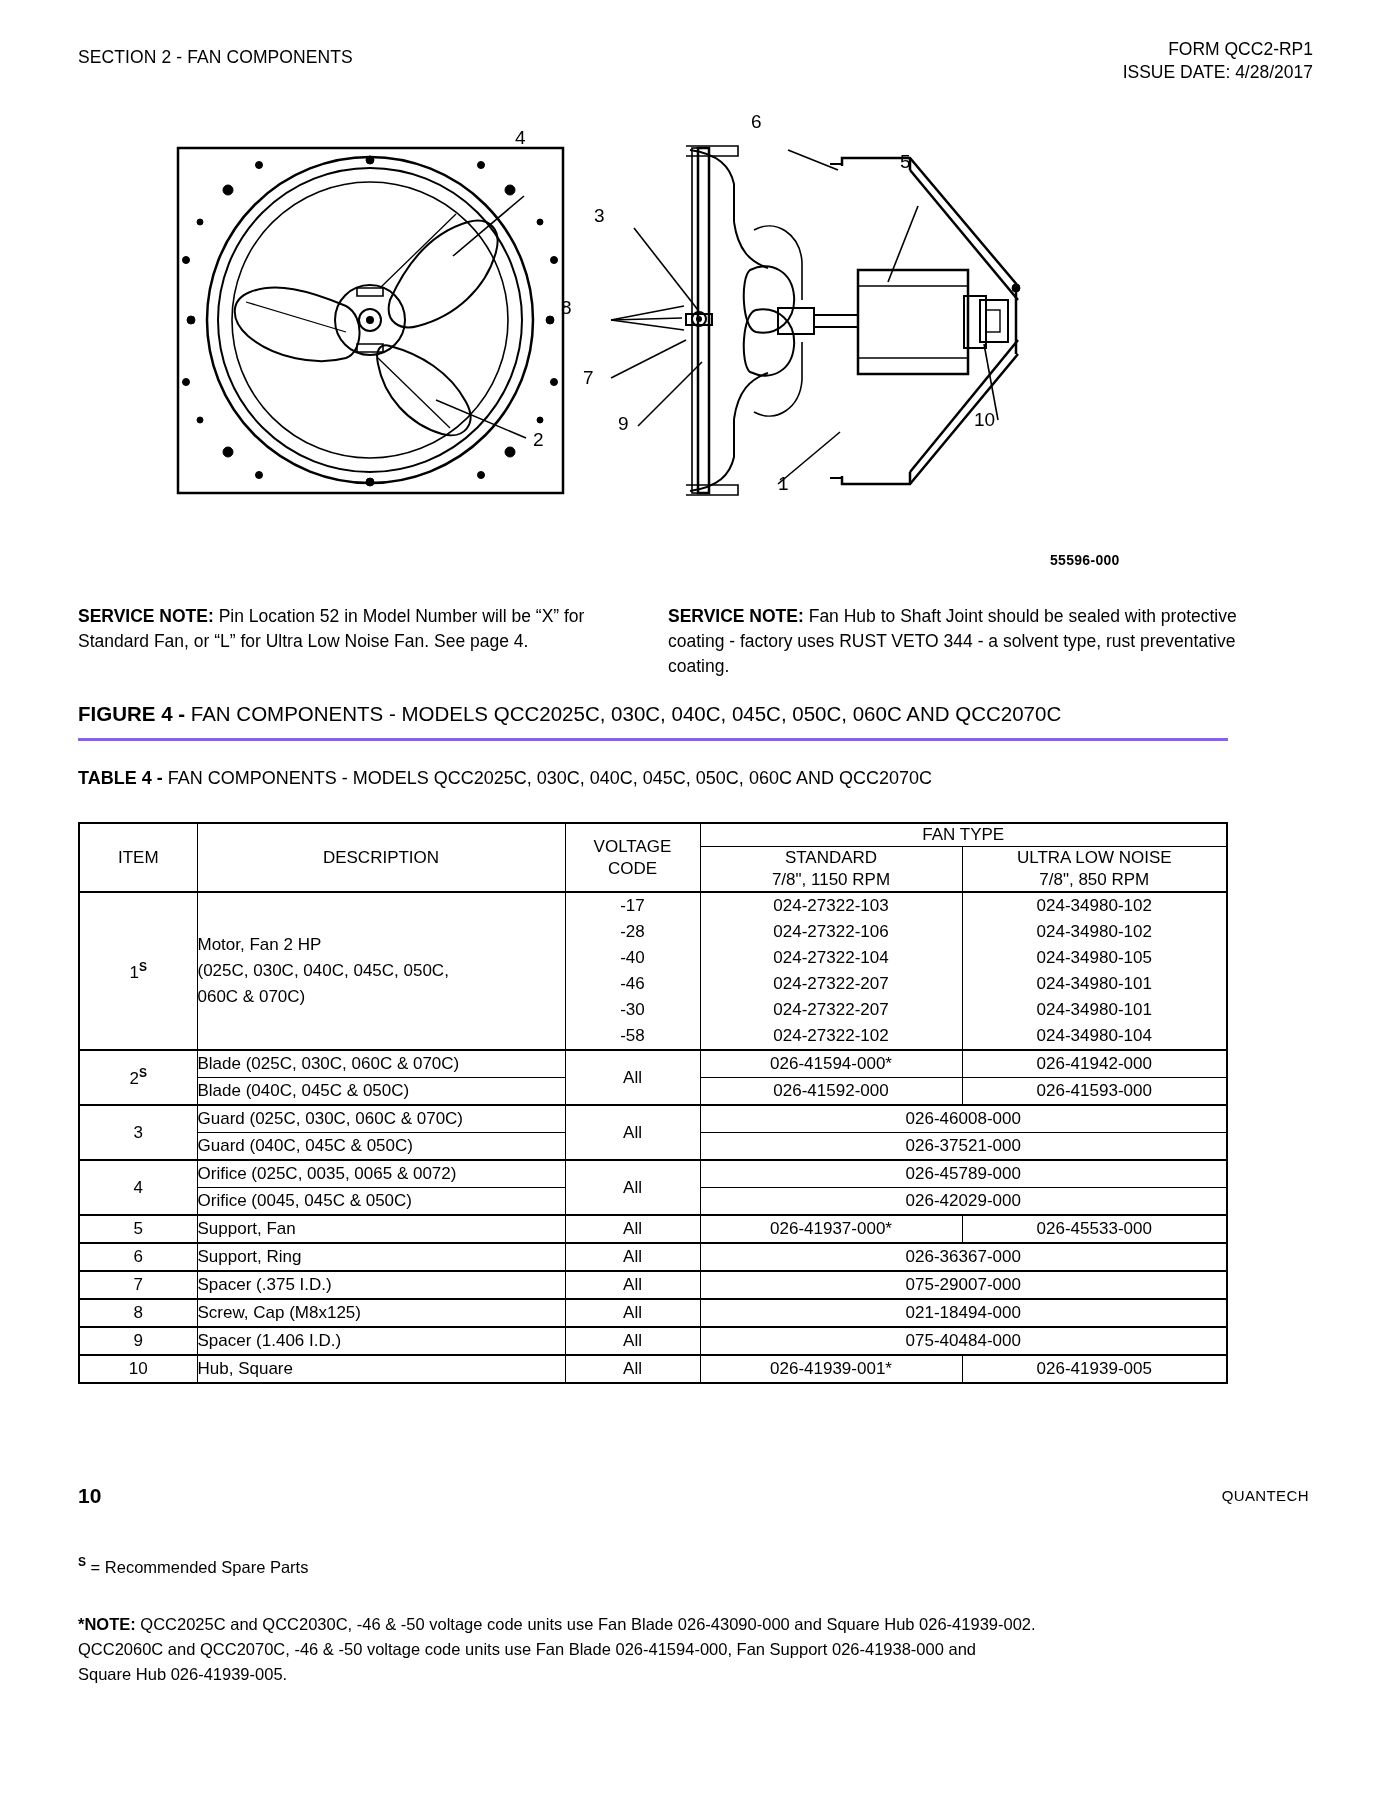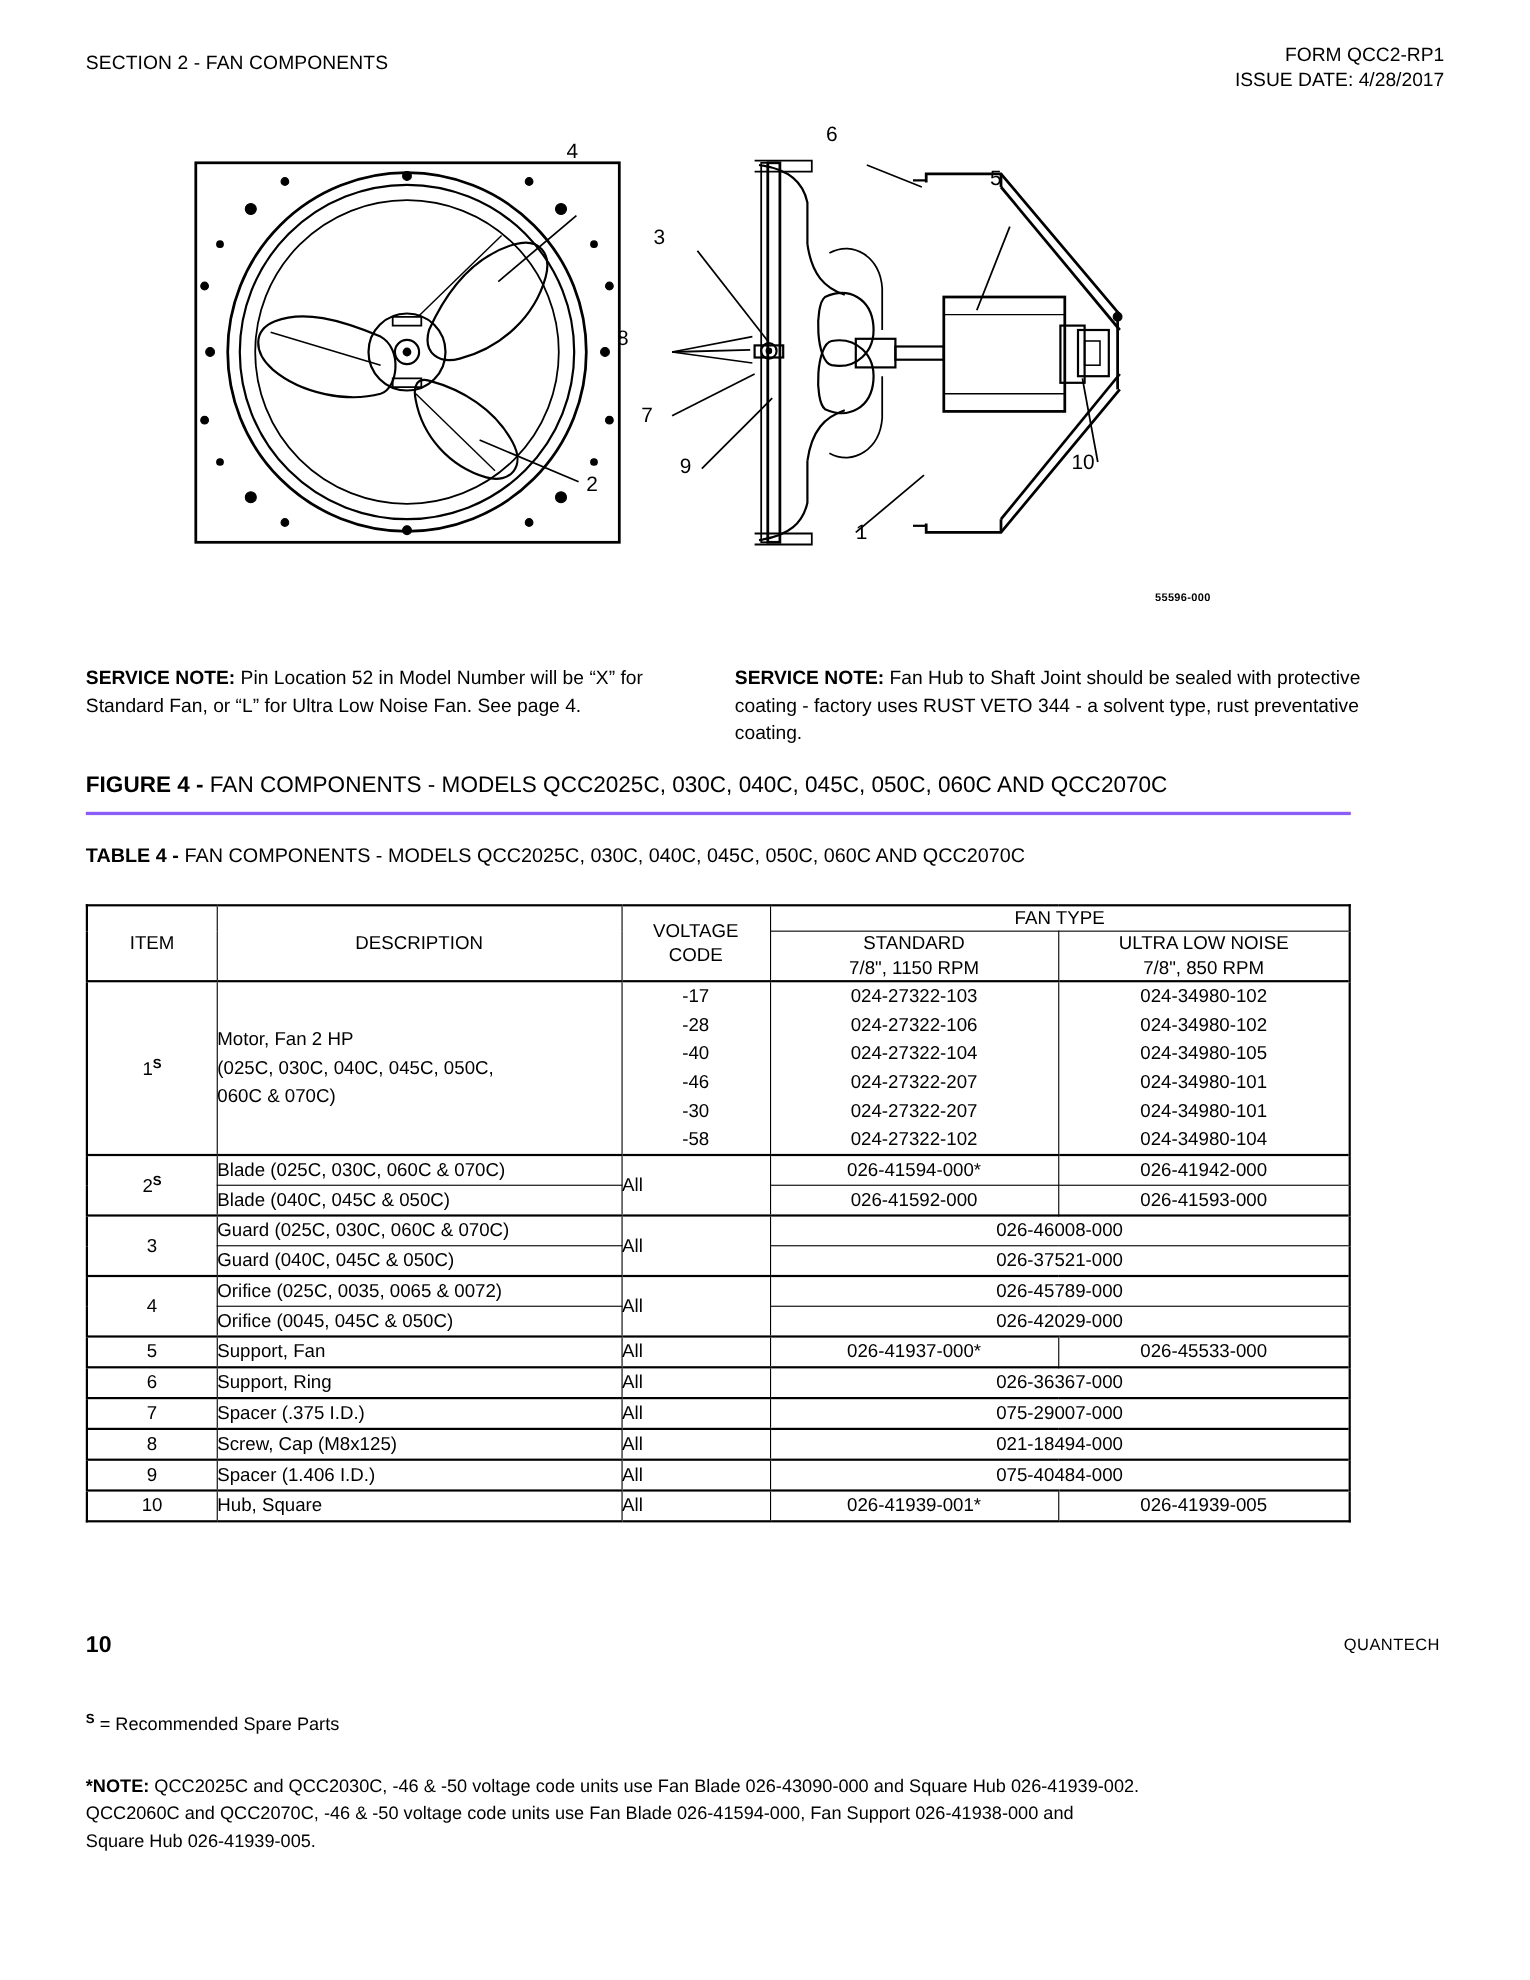--- a/index.html
+++ b/index.html
@@ -49,22 +49,22 @@
     position: absolute;
     top: 110px;
     left: 78px;
     width: 1235px;
     height: 420px;
   }
   .figure-svg { display: block; }
   .dwg-number {
     position: absolute;
     left: 1050px;
-    top: 538px;
-    font-size: 10px;
+    top: 552px;
+    font-size: 14px;
     font-weight: bold;
     letter-spacing: 0.3px;
     text-align: right;
   }
 
   
   .service-notes {
     position: absolute;
     top: 604px;
     left: 78px;
@@ -144,20 +144,21 @@
     font-weight: bold;
     font-size: 18px;
   }
   td.desc-cell {
     text-align: left;
     padding: 7px 0 7px 11px;
     font-size: 17.5px;
     line-height: 26px;
   }
   td.volt-cell {
+    text-align: center;
     font-size: 17.5px;
     line-height: 26px;
   }
   td.pn-cell {
     text-align: center;
     font-size: 17.5px;
     line-height: 26px;
     padding: 4px 0;
   }
   td.stack-cell {

